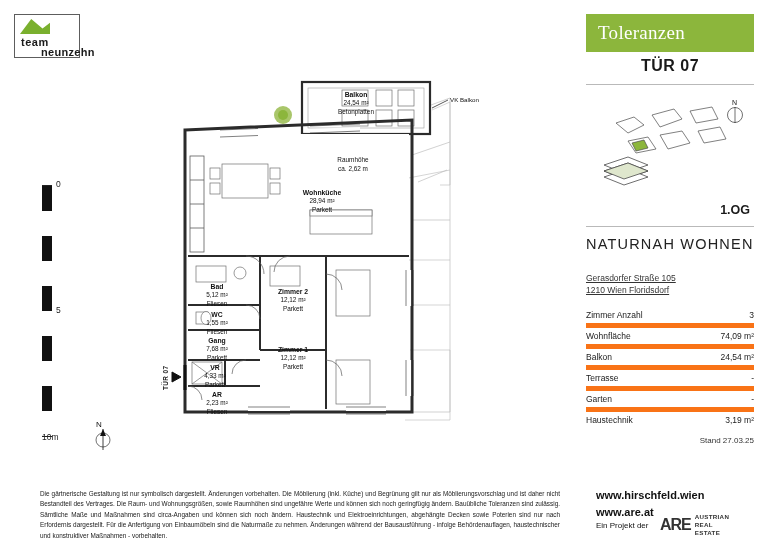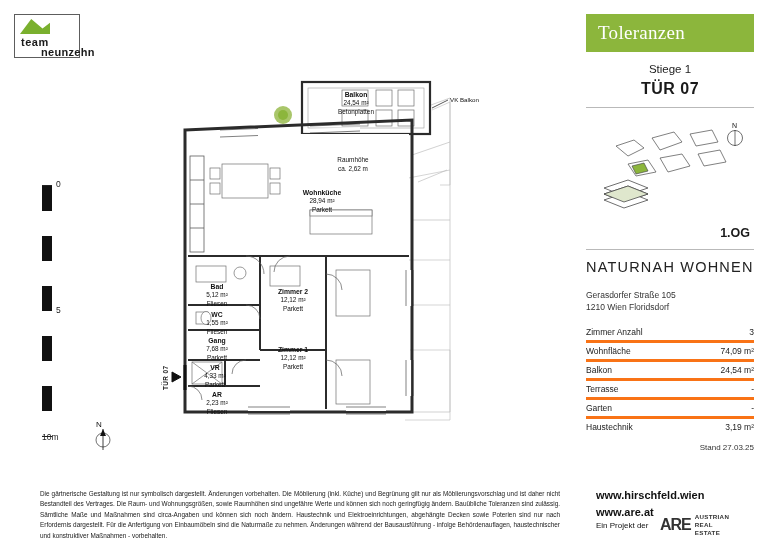--- a/index.html
+++ b/index.html
@@ -33,24 +33,24 @@
   .panel .stiege { text-align:center; font-size:11.5px; margin-top:11px; color:#222; }
   .panel .tuer { text-align:center; font-size:16px; font-weight:700; margin-top:5px; letter-spacing:.5px; }
   .divider { height:1px; background:#b9b9b9; margin:9px 0 0 0; }
 
   .mini { position:relative; height:110px; margin-top:6px; }
   .mini svg { position:absolute; left:0; top:0; }
 
   .floorlbl { text-align:right; font-size:12.5px; font-weight:700; padding-right:4px; margin-top:2px; }
 
   .naturnah { font-size:14.5px; letter-spacing:1.2px; margin-top:9px; color:#222; }
-  .addr { font-size:8.5px; color:#333; line-height:1.45; margin-top:14px; }
+  .addr { font-size:8.5px; color:#333; line-height:1.45; margin-top:20px;text-decoration:underline; }
 
   .specs { margin-top:10px; font-size:8.5px; color:#222; }
-  .specs .row { display:flex; justify-content:space-between; padding:3px 0; border-bottom:3px solid #f97316; }
+  .specs .row { display:flex; justify-content:space-between; padding:3px 0; border-bottom:5px solid #f97316; }
   .specs .row:last-child { border-bottom:none; }
   .stand { text-align:right; font-size:8px; color:#333; margin-top:8px; }
 
   .weblinks { position:absolute; left:596px; top:487px; font-size:11px; font-weight:700; line-height:1.5; color:#111; }
   .projekt { position:absolute; left:596px; top:521px; font-size:8px; color:#111; }
   .arelogo { position:absolute; left:660px; top:513px; display:flex; align-items:center; gap:4px; }
   .arelogo .mark { font-size:16px; font-weight:700; letter-spacing:-1px; color:#333; font-family:"Liberation Sans", sans-serif; }
   .arelogo .txt { font-size:6.2px; line-height:1.25; color:#333; font-weight:700; letter-spacing:.3px; }
 
   
@@ -316,21 +316,20 @@
       <div>Parkett</div>
     </div>
 
     <div class="vert" style="left:12px; top:330px;">TÜR 07</div>
   </div>
 
   <div class="panel">
     <div class="brandbar">
       <span class="bt">Toleranzen</span>
     </div>
-    <div class="stiege">Stiege 1</div>
     <div class="tuer">TÜR 07</div>
     <div class="divider"></div>
 
     <div class="mini">
       <svg width="168" height="110" viewBox="0 0 168 110">
         <g transform="translate(6,6)">
           <text x="140" y="8" font-size="7" fill="#111" font-family="Liberation Sans, sans-serif">N</text>
           <circle cx="143" cy="18" r="7.5" fill="none" stroke="#111" stroke-width="0.6"></circle>
           <line x1="143" y1="10" x2="143" y2="26" stroke="#111" stroke-width="0.6"></line>
         </g>

